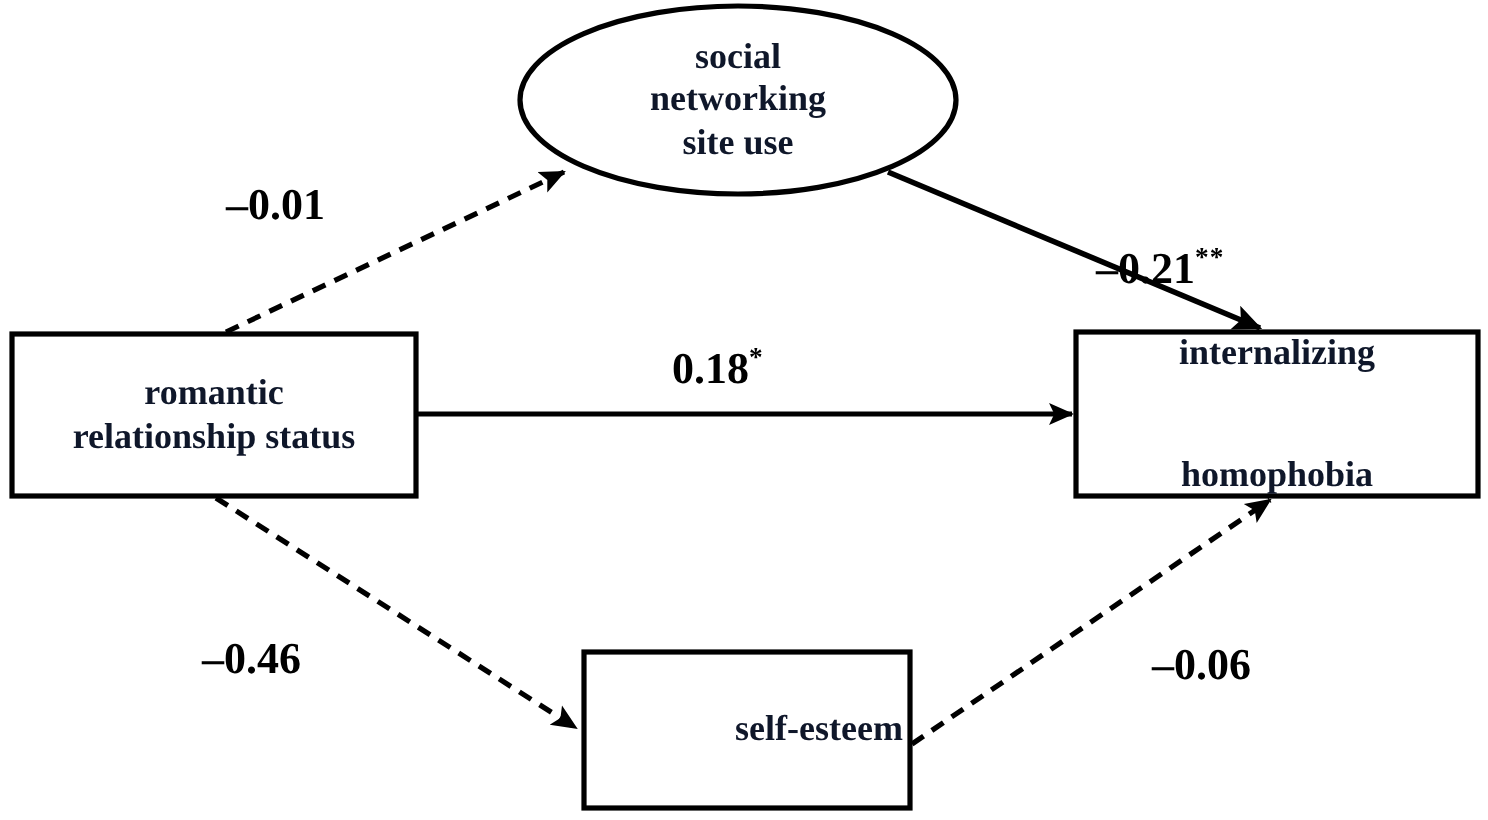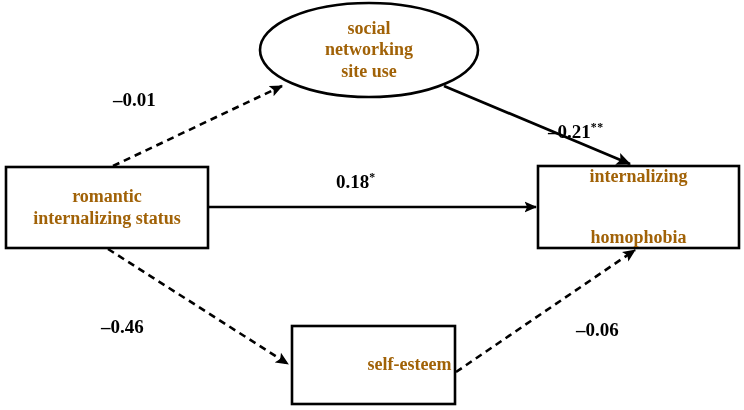--- a/index.html
+++ b/index.html
@@ -22,35 +22,35 @@
     height: 410px;
     display: block;
   }
   .node-label {
     position: absolute;
     display: flex;
     flex-direction: column;
     align-items: center;
     justify-content: center;
     text-align: center;
-    color: #a16207;
+    color: #0f172a;
     font-family: "Liberation Serif", "DejaVu Serif", serif;
     font-weight: 700;
     font-size: 18px;
     line-height: 1.17;
     pointer-events: none;
     white-space: nowrap;
   }
   .node-label .ln { display: block; }
   .edge-label {
     position: absolute;
     color: #000000;
     font-family: "Liberation Serif", "DejaVu Serif", serif;
     font-weight: 700;
-    font-size: 19px;
+    font-size: 22px;
     line-height: 1;
     white-space: nowrap;
   }
   .edge-label sup {
     font-size: 0.62em;
     vertical-align: super;
     letter-spacing: 0.5px;
   }
 </style>
 </head>
@@ -82,21 +82,21 @@
 
     <line x1="208" y1="207" x2="536" y2="207" stroke="#000000" stroke-width="2.4" marker-end="url(#arrow-solid)"></line>
 
     <line x1="108" y1="249" x2="288" y2="364" stroke="#000000" stroke-width="2.6" stroke-dasharray="7 5" marker-end="url(#arrow-dashed)"></line>
 
     <line x1="456" y1="372" x2="635" y2="250" stroke="#000000" stroke-width="2.6" stroke-dasharray="7 5" marker-end="url(#arrow-dashed)"></line>
   </svg>
 
   <div class="node-label" style="left:6px; top:167px; width:202px; height:81px;">
     <span class="ln">romantic</span>
-    <span class="ln">internalizing status</span>
+    <span class="ln">relationship status</span>
   </div>
 
   <div class="node-label" style="left:260px; top:3px; width:218px; height:94px;">
     <span class="ln">social</span>
     <span class="ln">networking</span>
     <span class="ln">site use</span>
   </div>
 
   <div class="node-label" style="left:538px; top:166px; width:201px; height:82px;justify-content:space-between;">
     <span class="ln">internalizing</span>

